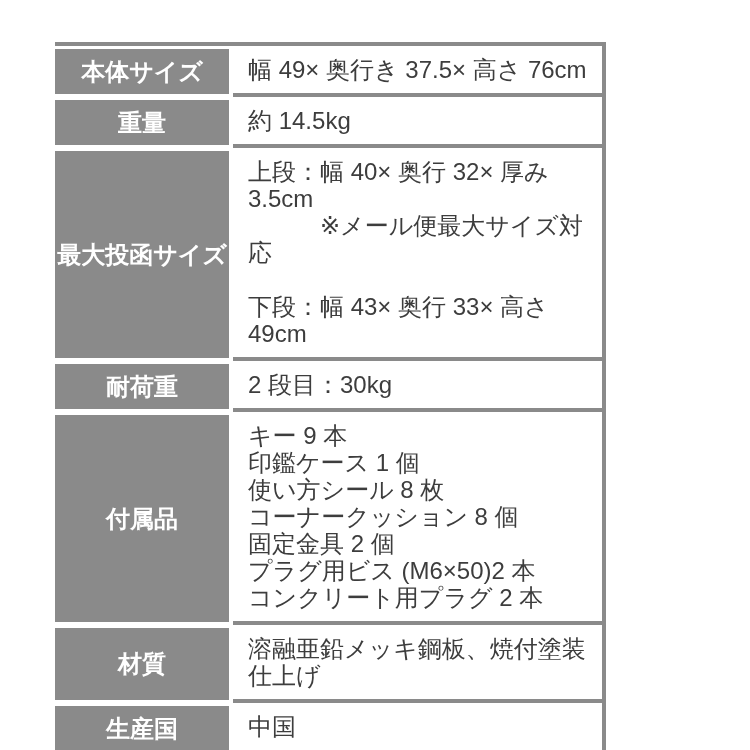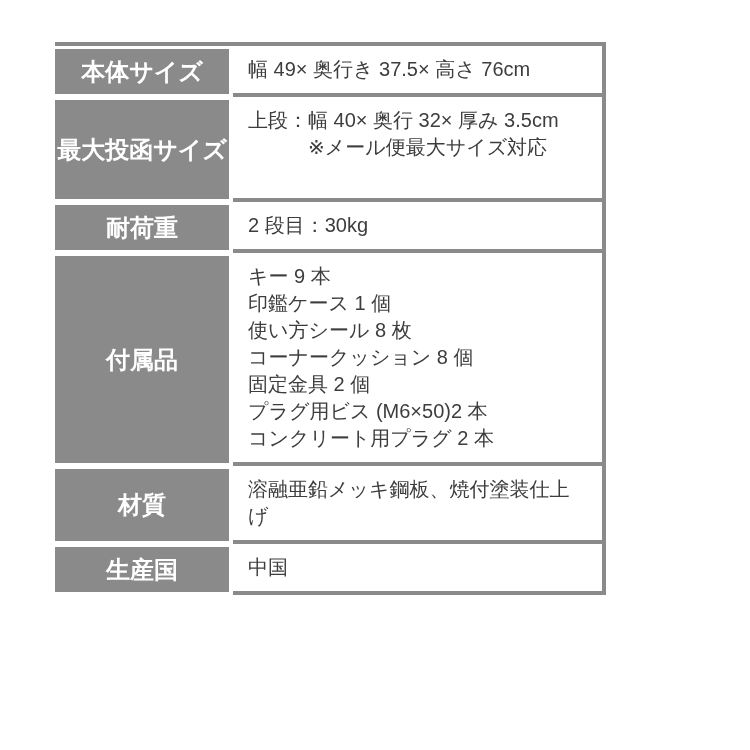--- a/index.html
+++ b/index.html
@@ -40,21 +40,21 @@
     justify-content: center;
     text-align: center;
   }
   .value-cell {
     flex: 1 1 auto;
     background: var(--c-value-bg);
     border: solid var(--c-border);
     border-width: 0 4px 4px 0;
     padding: 10px 15px;
     color: var(--c-value-text);
-    font-size: 20px;
+    font-size: 24px;
     line-height: 27px;
     display: flex;
     flex-direction: column;
     justify-content: center;
   }
   .value-line {
     white-space: pre-wrap;
     min-height: 27px;
   }
 </style>
@@ -62,27 +62,34 @@
 <body>
 
 <div class="spec-table">
   <div class="spec-row">
     <div class="label-cell">本体サイズ</div>
     <div class="value-cell">
         <div class="value-line">幅 49× 奥行き 37.5× 高さ 76cm</div>
       </div>
   </div>
 
+  <div class="spec-row">
+    <div class="label-cell">重量</div>
+    <div class="value-cell">
+        <div class="value-line">約 14.5kg</div>
+      </div>
+  </div>
 
   <div class="spec-row">
     <div class="label-cell">最大投函サイズ</div>
     <div class="value-cell">
         <div class="value-line">上段：幅 40× 奥行 32× 厚み 3.5cm</div>
         <div class="value-line">　　　※メール便最大サイズ対応</div>
         <div class="value-line"></div>
+        <div class="value-line">下段：幅 43× 奥行 33× 高さ 49cm</div>
       </div>
   </div>
 
   <div class="spec-row">
     <div class="label-cell">耐荷重</div>
     <div class="value-cell">
         <div class="value-line">2 段目：30kg</div>
       </div>
   </div>
 

